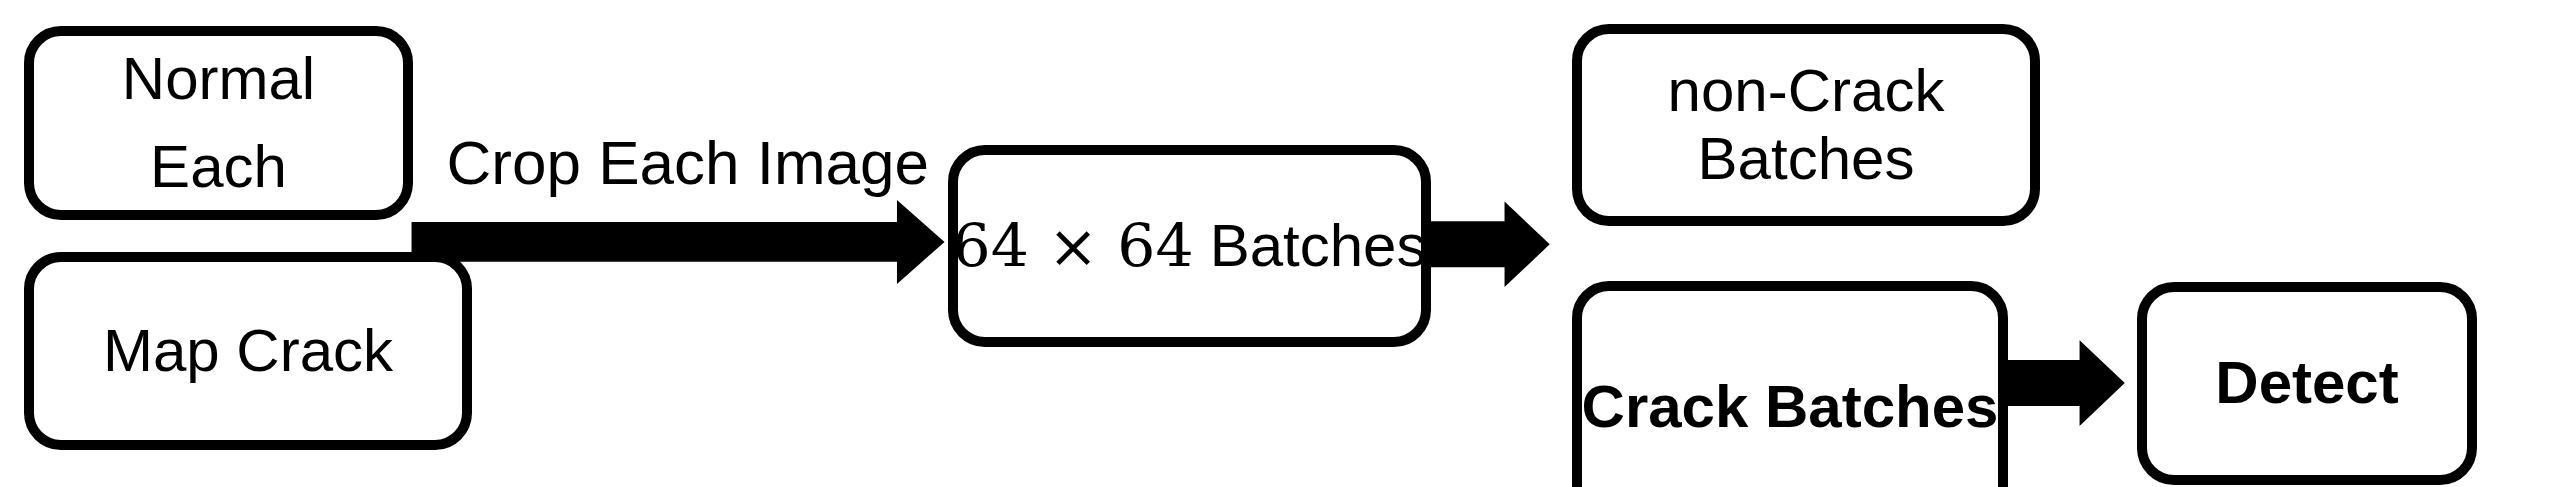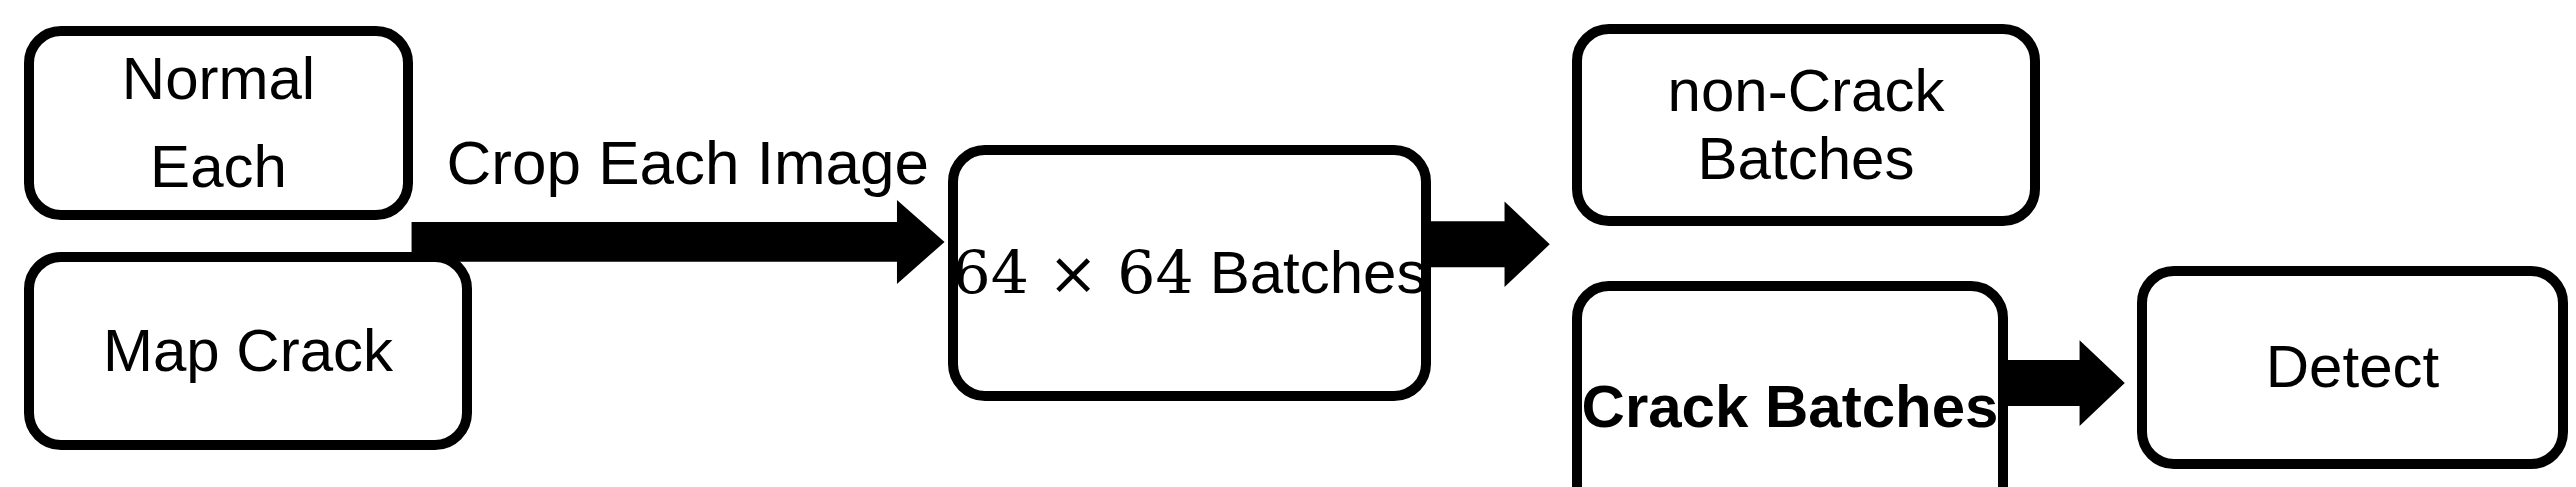--- a/index.html
+++ b/index.html
@@ -29,24 +29,24 @@
     align-items: center;
     justify-content: center;
     text-align: center;
     color: #000000;
     font-size: 60px;
     line-height: 1.14;
     white-space: nowrap;
   }
   #node-normal-crack   { left: 24px;   top: 26px;  width: 389px; height: 194px; gap: 20px; }
   #node-map-crack      { left: 24px;   top: 252px; width: 448px; height: 198px; }
-  #node-batches        { left: 948px; top: 145px; width: 483px; height: 256px; flex-direction: row; }
+  #node-batches        { left: 948px; top: 145px; width: 483px; height: 202px; flex-direction: row; }
   #node-non-crack      { left: 1572px; top: 24px;  width: 468px; height: 202px; }
   #node-crack-batches  { left: 1572px; top: 281px; width: 436px; height: 252px; font-weight: bold; }
-  #node-detect-contour { left: 2137px; top: 266px; width: 431px; height: 203px; }
+  #node-detect-contour { left: 2137px; top: 282px; width: 340px; height: 203px; font-weight: bold; }
 
   .math-part {
     font-family: "DejaVu Serif", serif;
     margin-right: 16px;
   }
   .arrow-label {
     position: absolute;
     left: 405px;
     top: 132px;
     width: 524px;

